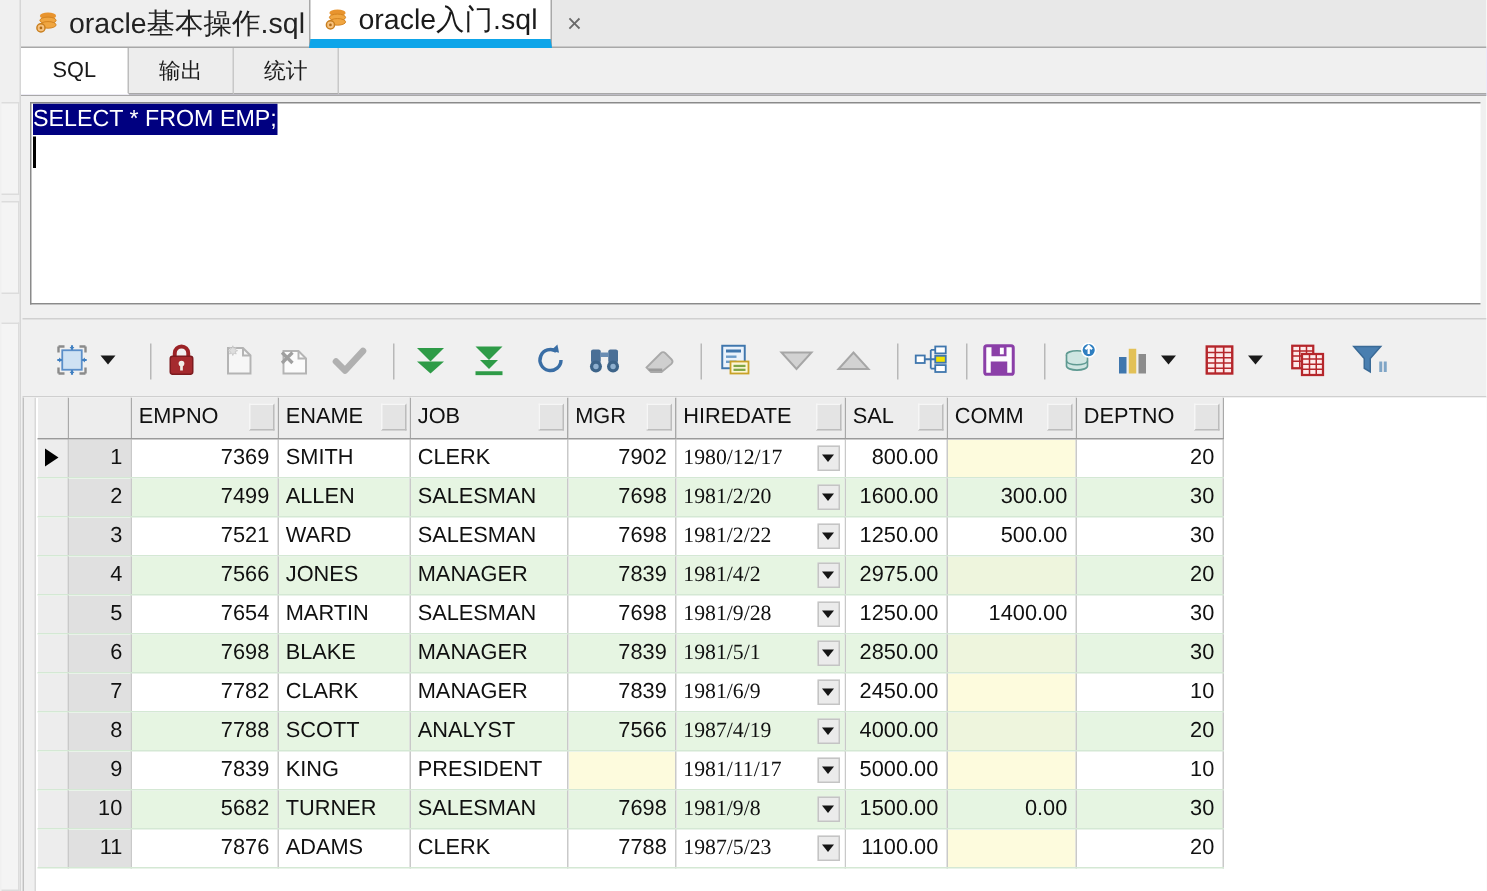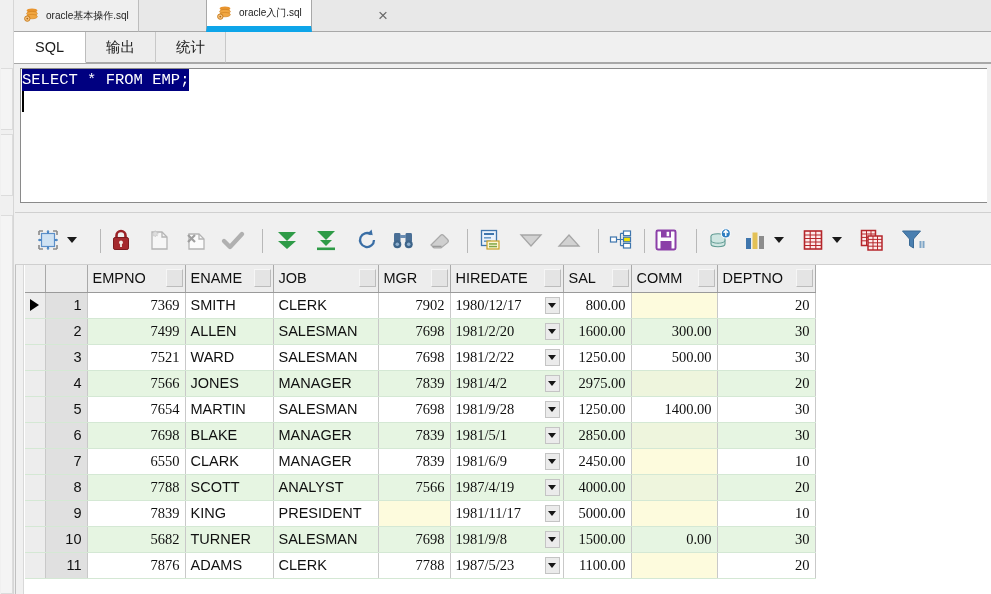--- a/index.html
+++ b/index.html
@@ -44,21 +44,21 @@
     width: 977px; height: 32px;
     background: #e8e8e8;
     border-bottom: 1px solid #a8a8a8;
   }
   .tab {
     position: absolute;
     top: 0; height: 32px;
     display: flex;
     align-items: center;
     padding: 0 9px;
-    font-size: 10px;
+    font-size: 19px;
     color: #1a1a1a;
     white-space: nowrap;
     cursor: pointer;
   }
   .tab.inactive {
     left: 0;
     background: #efefef;
     border-right: 1px solid #bdbdbd;
     border-bottom: 1px solid #a8a8a8;
     color: #222;
@@ -127,21 +127,21 @@
   .editor-wrap {
     position: absolute;
     left: 20px; top: 68px;
     width: 967px; height: 135px;
     background: #ffffff;
     border: 1px solid #8a8a8a;
     border-right: none;
     overflow: hidden;
   }
   .sql-line {
-    font-family: Liberation Mono, monospace;
+    font-family: Liberation Sans, sans-serif;
     font-size: 15.5px;
     line-height: 22px;
     height: 22px;
     white-space: pre;
     padding-left: 1px;
   }
   .sql-line .sel {
     background: #000080;
     color: #ffffff;
     padding: 2px 0 2px 0;
@@ -265,21 +265,21 @@
     width: 0; height: 0;
     border-top: 6px solid transparent;
     border-bottom: 6px solid transparent;
     border-left: 9px solid #000000;
     margin: 0 auto;
   }
   tr.alt td.dv { background: #e6f5e2; }
   tr.alt td.dv.nul { background: #eef5dd; }
   td.dv { background: #ffffff; }
   td.dv.nul { background: #fdfbdd; }
-  td.num { text-align: right; font-family: Liberation Serif, serif; }
+  td.num { text-align: right; }
   td.txt { text-align: left; }
   td.date {
     position: relative;
     text-align: left;
     padding-right: 20px;
     font-family: Liberation Serif, serif;
   }
   .date-dd {
     position: absolute;
     right: 3px; top: 4px;
@@ -673,21 +673,21 @@
             <td class="dv w-hire date">1981/5/1<span class="date-dd">
                 <i></i>
               </span></td>
             <td class="dv w-sal num">2850.00</td>
             <td class="dv w-comm num nul"></td>
             <td class="dv w-dept num">30</td>
           </tr>
           <tr>
             <td class="c-ind"></td>
             <td class="c-num">7</td>
-            <td class="dv w-empno num">6550</td>
+            <td class="dv w-empno num">7782</td>
             <td class="dv w-ename txt">CLARK</td>
             <td class="dv w-job txt">MANAGER</td>
             <td class="dv w-mgr num">7839</td>
             <td class="dv w-hire date">1981/6/9<span class="date-dd">
                 <i></i>
               </span></td>
             <td class="dv w-sal num">2450.00</td>
             <td class="dv w-comm num nul"></td>
             <td class="dv w-dept num">10</td>
           </tr>

